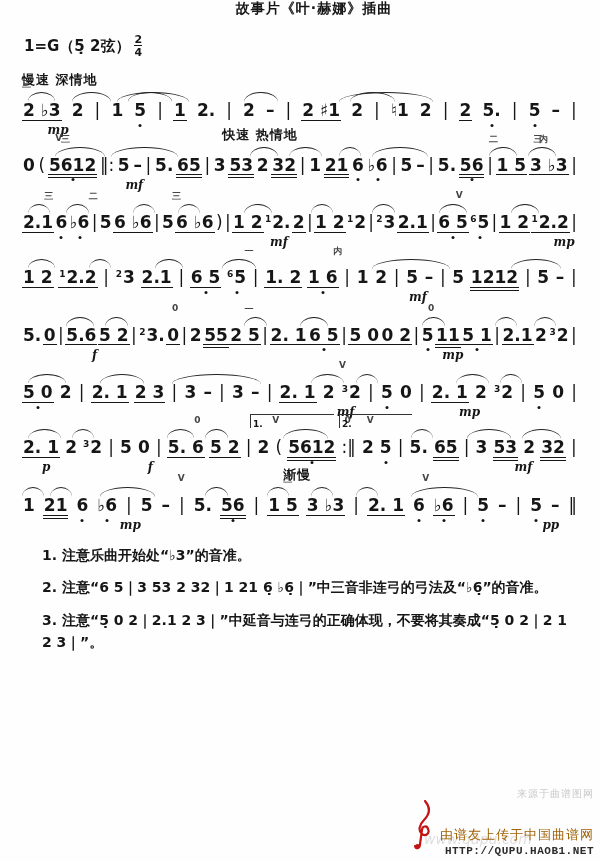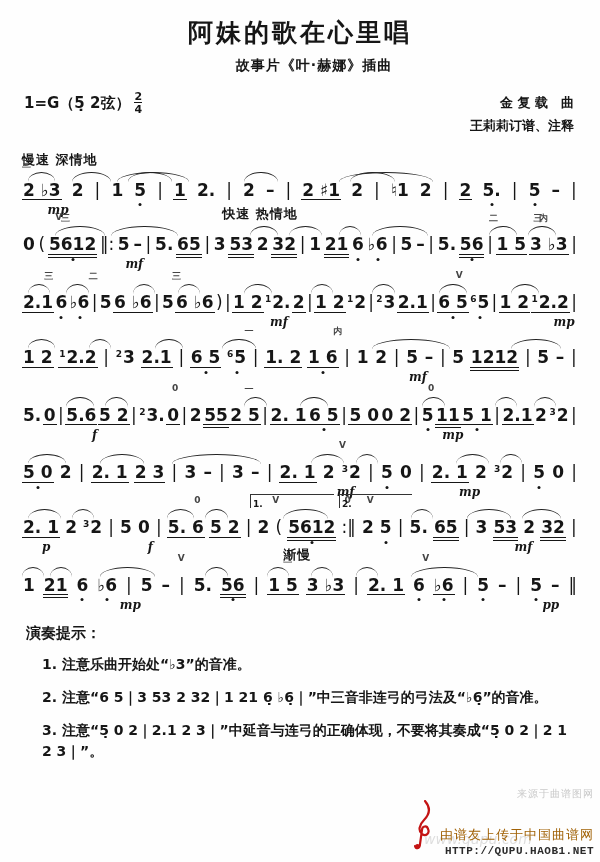--- a/index.html
+++ b/index.html
@@ -47,34 +47,29 @@
   .ghost{position:absolute;left:-16px;top:3px;color:#dedede;font-size:14px;font-style:italic;z-index:0;}
   .wurl{font-family:"Liberation Mono",monospace;font-weight:bold;font-size:11px;
         color:#2b2b2b;letter-spacing:0.5px;}
   .clef{flex:0 0 auto;}
 </style>
 </head>
 <body>
 
 <div class="page">
 
-  <h1 class="title">阿妹的歌在心里唱</h1>
   <div class="subtitle">故事片《叶·赫娜》插曲</div>
 
   <div class="meta">
     <div class="key">
       <span>1=G（5̣ 2弦）</span>
       <span class="frac">
         <span class="num">2</span>
         <span class="den">4</span>
       </span>
-    </div>
-    <div class="credits">
-      <div>金 复 载　曲</div>
-      <div>王莉莉订谱、注释</div>
     </div>
   </div>
 
   <div class="score">
       <div class="sline">
         <div class="tempo" style="left: 0%;">慢速 深情地</div>
         <span class="mark" style="left: 0%;">三</span>
         <div class="arcband">
           <i class="arc" style="left: 1%; width: 5%;"></i>
           <i class="arc" style="left: 9%; width: 7%;"></i>
@@ -424,21 +419,20 @@
           <span class="tok ld">5</span>
           <span class="tok">–</span>
           <span class="tok bar">‖</span>
         </div>
         <span class="dyn" style="left: 14%;">mp</span>
         <span class="dyn" style="left: 90%;">pp</span>
       </div>
     </div>
 
   <div class="notes">
-    <div class="nheading">演奏提示：</div>
     <div>
         <div class="nitem">1. 注意乐曲开始处“♭3”的音准。</div>
         <div class="nitem">2. 注意“6 5｜3 53 2 32｜1 21 6̣ ♭6̣｜”中三音非连弓的弓法及“♭6̣”的音准。</div>
         <div class="nitem">3. 注意“5̣ 0 2｜2.1 2 3｜”中延音与连弓的正确体现，不要将其奏成“5̣ 0 2｜2 1 2 3｜”。</div>
       </div>
   </div>
 
   <div class="watermark">
     <div class="wm1">来源于曲谱图网</div>
     <div class="wmrow">

